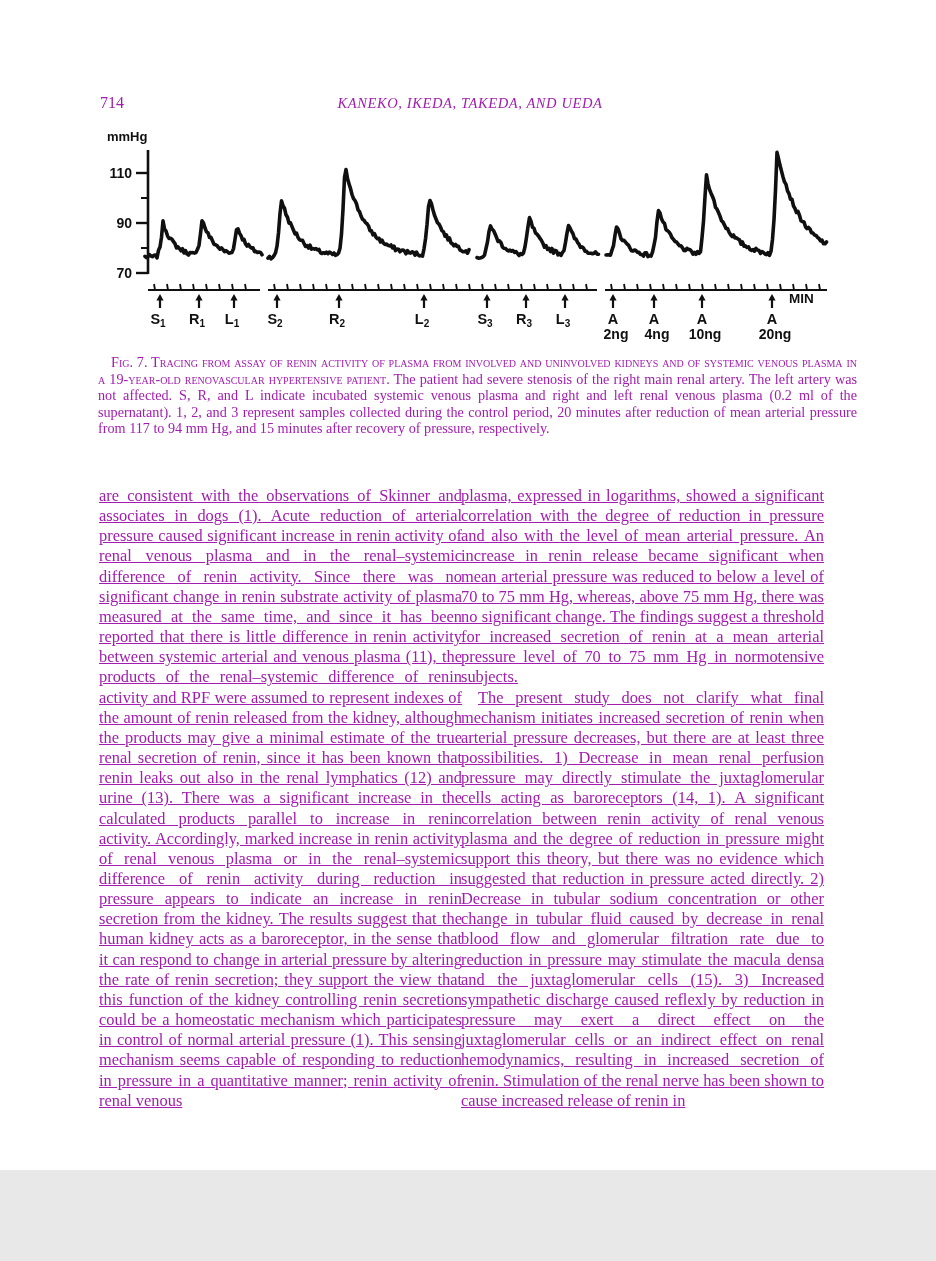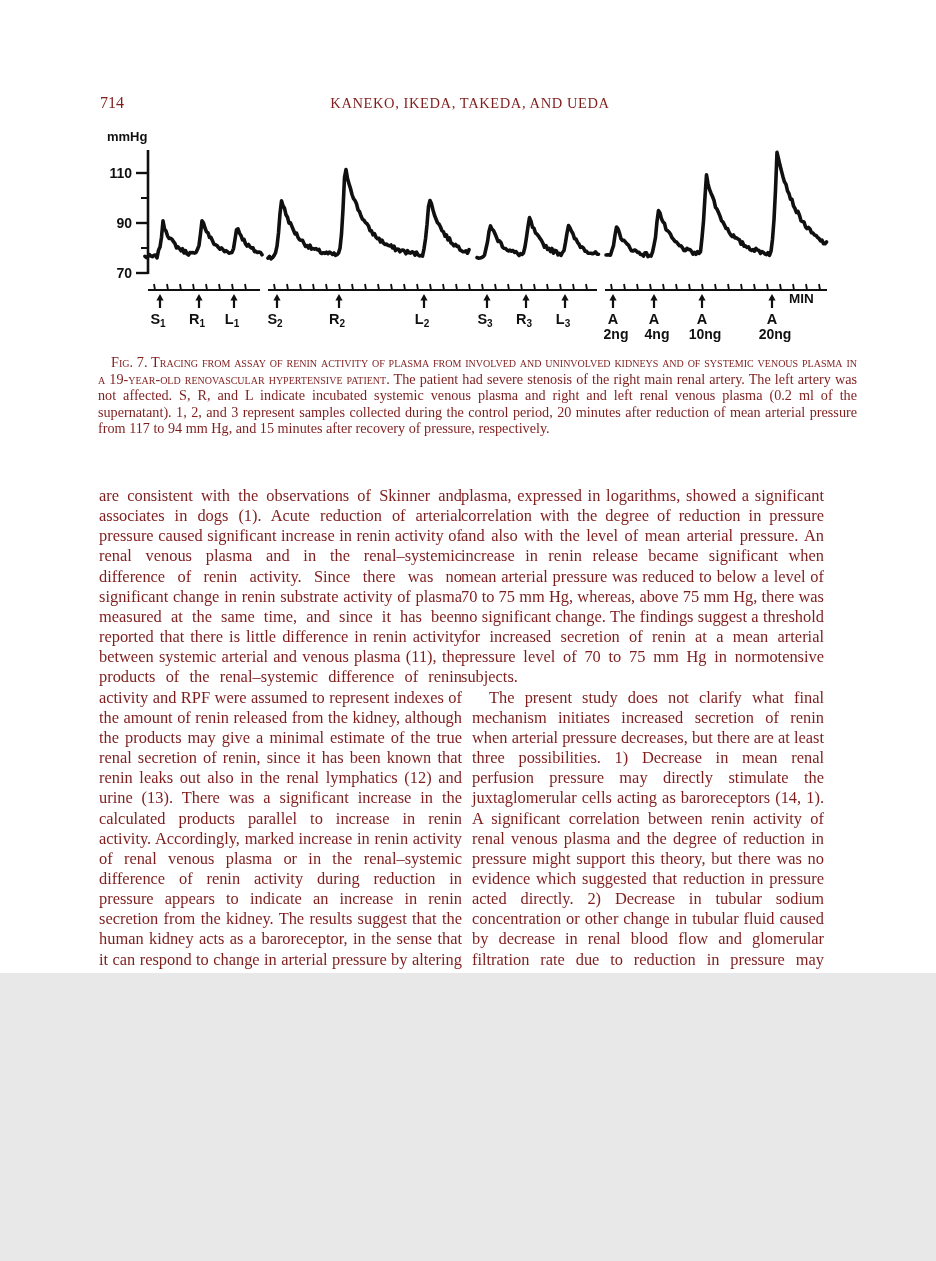--- a/index.html
+++ b/index.html
@@ -1,30 +1,30 @@
 <!DOCTYPE html>
 <html><head>
 <meta charset="utf-8">
 <style>
   html,body{margin:0;padding:0;background:#e8e8e8;}
-  .page{position:relative;width:936px;height:973px;background:#ffffff;overflow:hidden;
-        font-family:"Liberation Serif",serif;color:#7f1d1d;}
+  .page{position:relative;width:936px;height:1170px;background:#ffffff;overflow:hidden;
+        font-family:"Liberation Serif",serif;color:#a21caf;}
   .header{position:absolute;top:94px;left:100px;right:96px;height:20px;}
   .page-num{position:absolute;left:0;top:0;font-size:16px;}
   .running-title{position:absolute;left:0;right:0;text-align:center;top:1px;
-        font-size:14.5px;letter-spacing:0.6px;}
+        font-size:14.5px;letter-spacing:0.6px;font-style:italic;}
   svg.fig{position:absolute;left:105px;top:128px;}
   svg.fig text{font-family:"Liberation Sans",sans-serif;font-weight:bold;fill:#101010;}
   .caption{position:absolute;left:98px;top:354px;width:759px;margin:0;
         font-size:14.2px;line-height:16.6px;text-align:justify;text-indent:13px;}
   .sc{font-variant:small-caps;margin-top:20px;}
   .col{position:absolute;top:486px;width:363px;font-size:16.4px;line-height:20.15px;
-        text-align:justify;}
+        text-align:justify;text-decoration:underline;}
   .col p{margin:0;}
-  .col p.indent{text-indent:17px;margin-left:11px;}
+  .col p.indent{text-indent:17px;}
   .col-left{left:99px;}
   .col-right{left:461px;}
   .scan-bar{position:absolute;left:88px;top:1247px;width:848px;height:14px;background:#0b0b0b;}
 </style>
 </head>
 <body>
 
 <div class="page">
 
   <div class="header">

